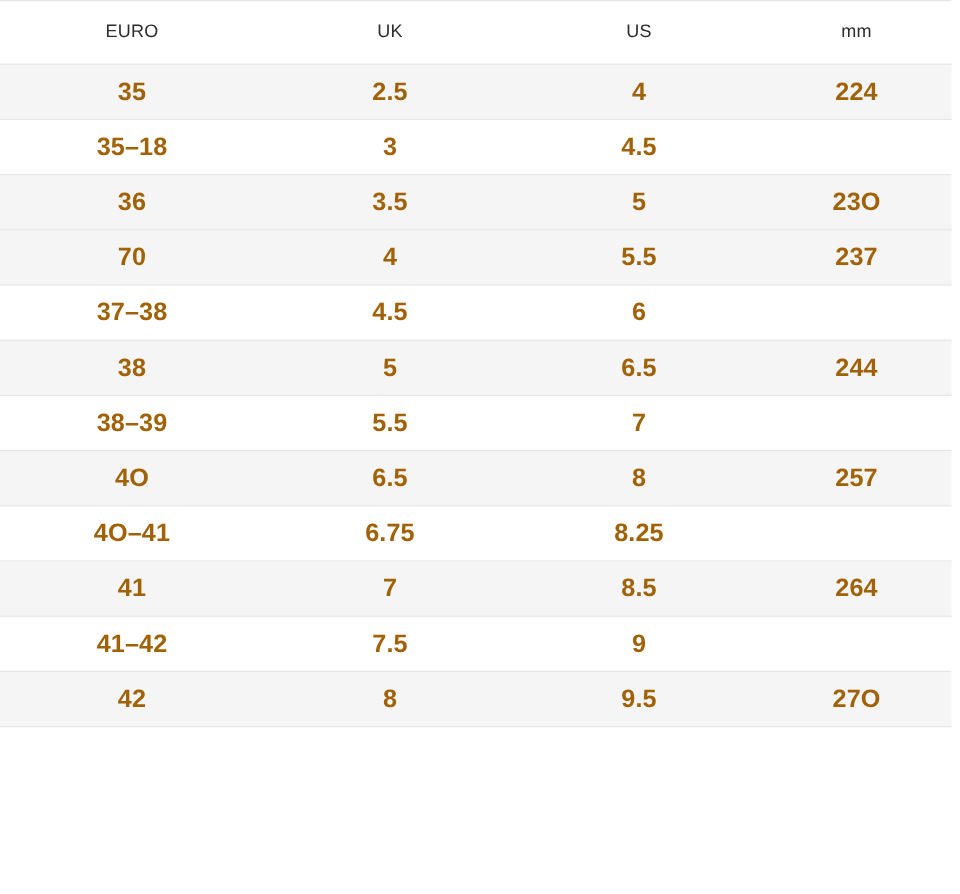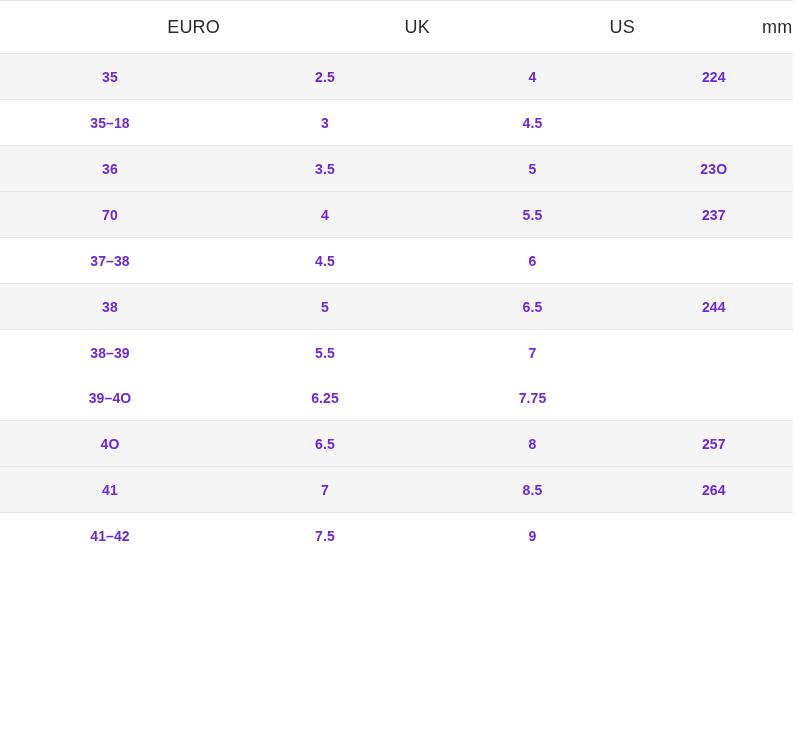--- a/index.html
+++ b/index.html
@@ -16,36 +16,36 @@
   }
 
   #size-chart {
     width: 800px;
     border-collapse: collapse;
     table-layout: fixed;
   }
 
   #size-chart thead th {
     font-weight: 400;
-    font-size: 18px;
+    font-size: 15px;
     color: #2b2b2b;
     height: 52px;
     line-height: 52px;
     padding: 0;
-    text-align: right;
+    text-align: center;
     vertical-align: middle;
     background: #ffffff;
     border-top: 1px solid #e3e6ea;
     letter-spacing: 0.2px;
   }
 
   #size-chart tbody td {
     font-weight: 700;
-    font-size: 14px;
-    color: #6d28d9;
+    font-size: 21px;
+    color: #a16207;
     height: 45px;
     padding: 0;
     text-align: center;
     vertical-align: middle;
     letter-spacing: 0.1px;
   }
 
   #size-chart tbody tr.shaded td {
     background: #f5f5f5;
     border-top: 1px solid #e3e6ea;
@@ -120,38 +120,44 @@
         <td class="col-uk">5</td>
         <td class="col-us">6.5</td>
         <td class="col-mm">244</td>
       </tr>
       <tr class="plain">
         <td class="col-euro">38–39</td>
         <td class="col-uk">5.5</td>
         <td class="col-us">7</td>
         <td class="col-mm"></td>
       </tr>
-      <tr class="plain">
-        <td class="col-euro">39–4O</td>
-        <td class="col-uk">6.25</td>
-        <td class="col-us">7.75</td>
-        <td class="col-mm"></td>
-      </tr>
       <tr class="shaded">
         <td class="col-euro">4O</td>
         <td class="col-uk">6.5</td>
         <td class="col-us">8</td>
         <td class="col-mm">257</td>
+      </tr>
+      <tr class="plain">
+        <td class="col-euro">4O–41</td>
+        <td class="col-uk">6.75</td>
+        <td class="col-us">8.25</td>
+        <td class="col-mm"></td>
       </tr>
       <tr class="shaded">
         <td class="col-euro">41</td>
         <td class="col-uk">7</td>
         <td class="col-us">8.5</td>
         <td class="col-mm">264</td>
       </tr>
       <tr class="plain">
         <td class="col-euro">41–42</td>
         <td class="col-uk">7.5</td>
         <td class="col-us">9</td>
         <td class="col-mm"></td>
       </tr>
+      <tr class="shaded">
+        <td class="col-euro">42</td>
+        <td class="col-uk">8</td>
+        <td class="col-us">9.5</td>
+        <td class="col-mm">27O</td>
+      </tr>
     </tbody>
 </table>
 
 </body></html>

